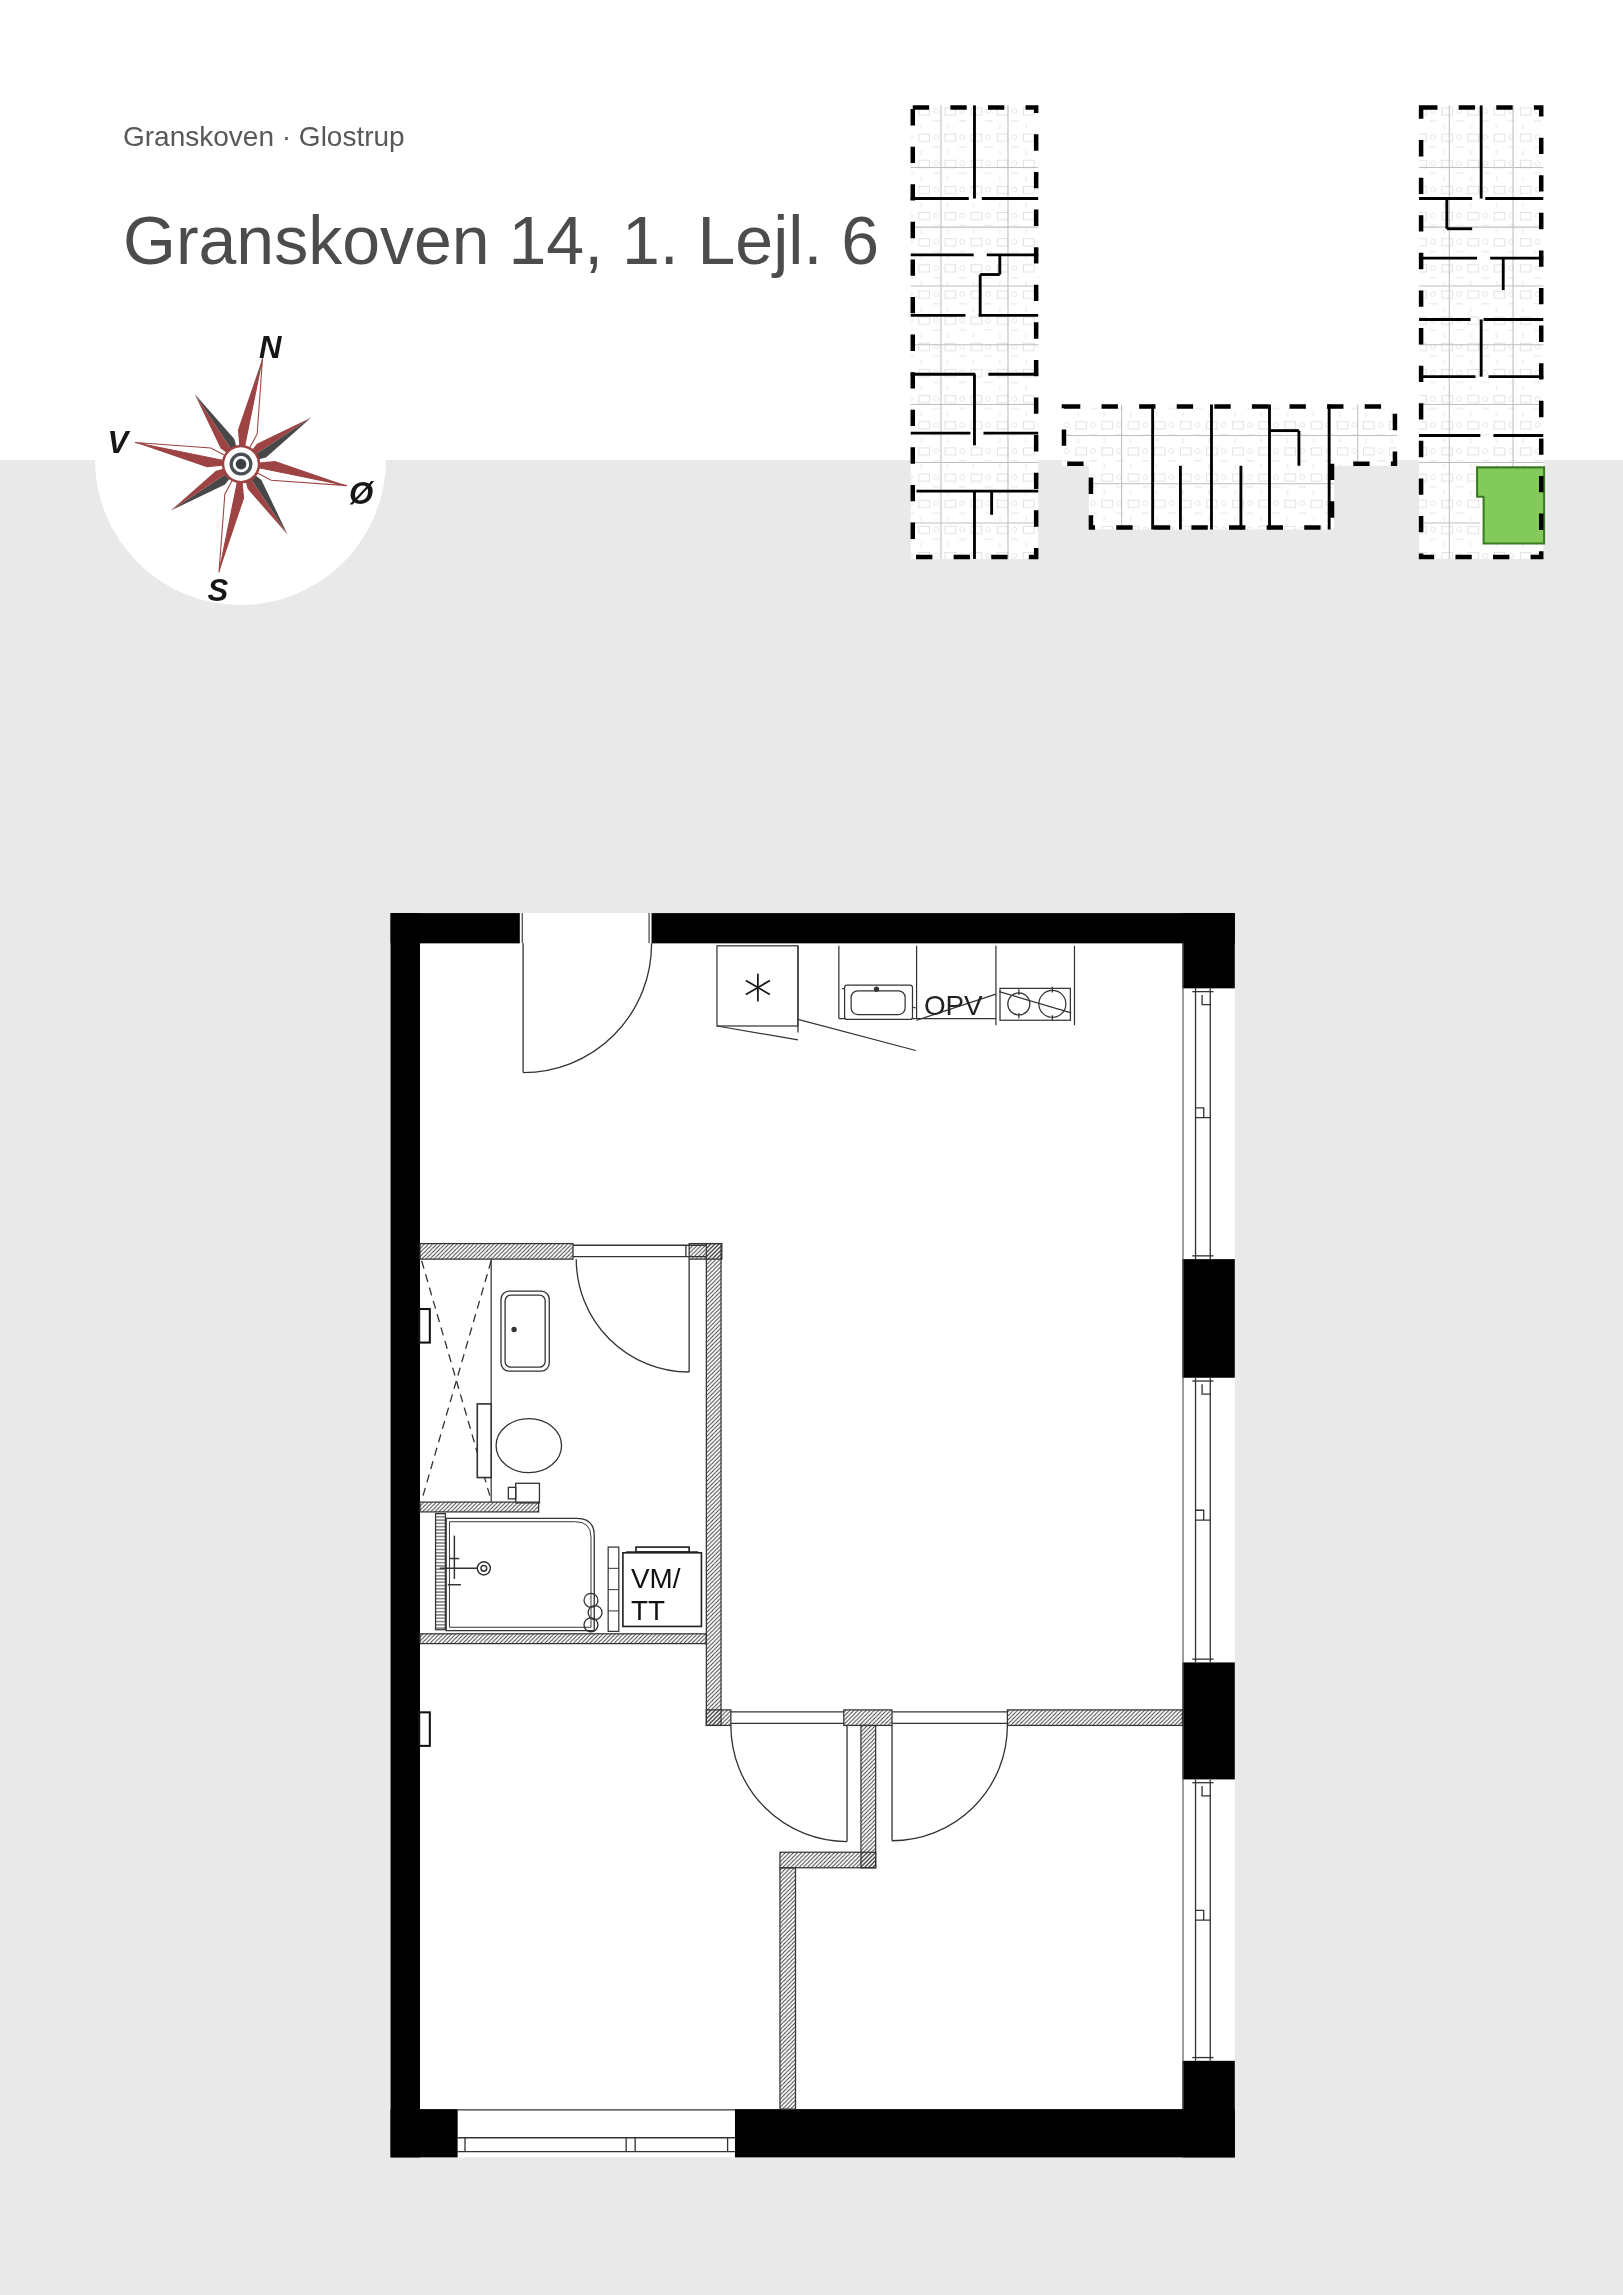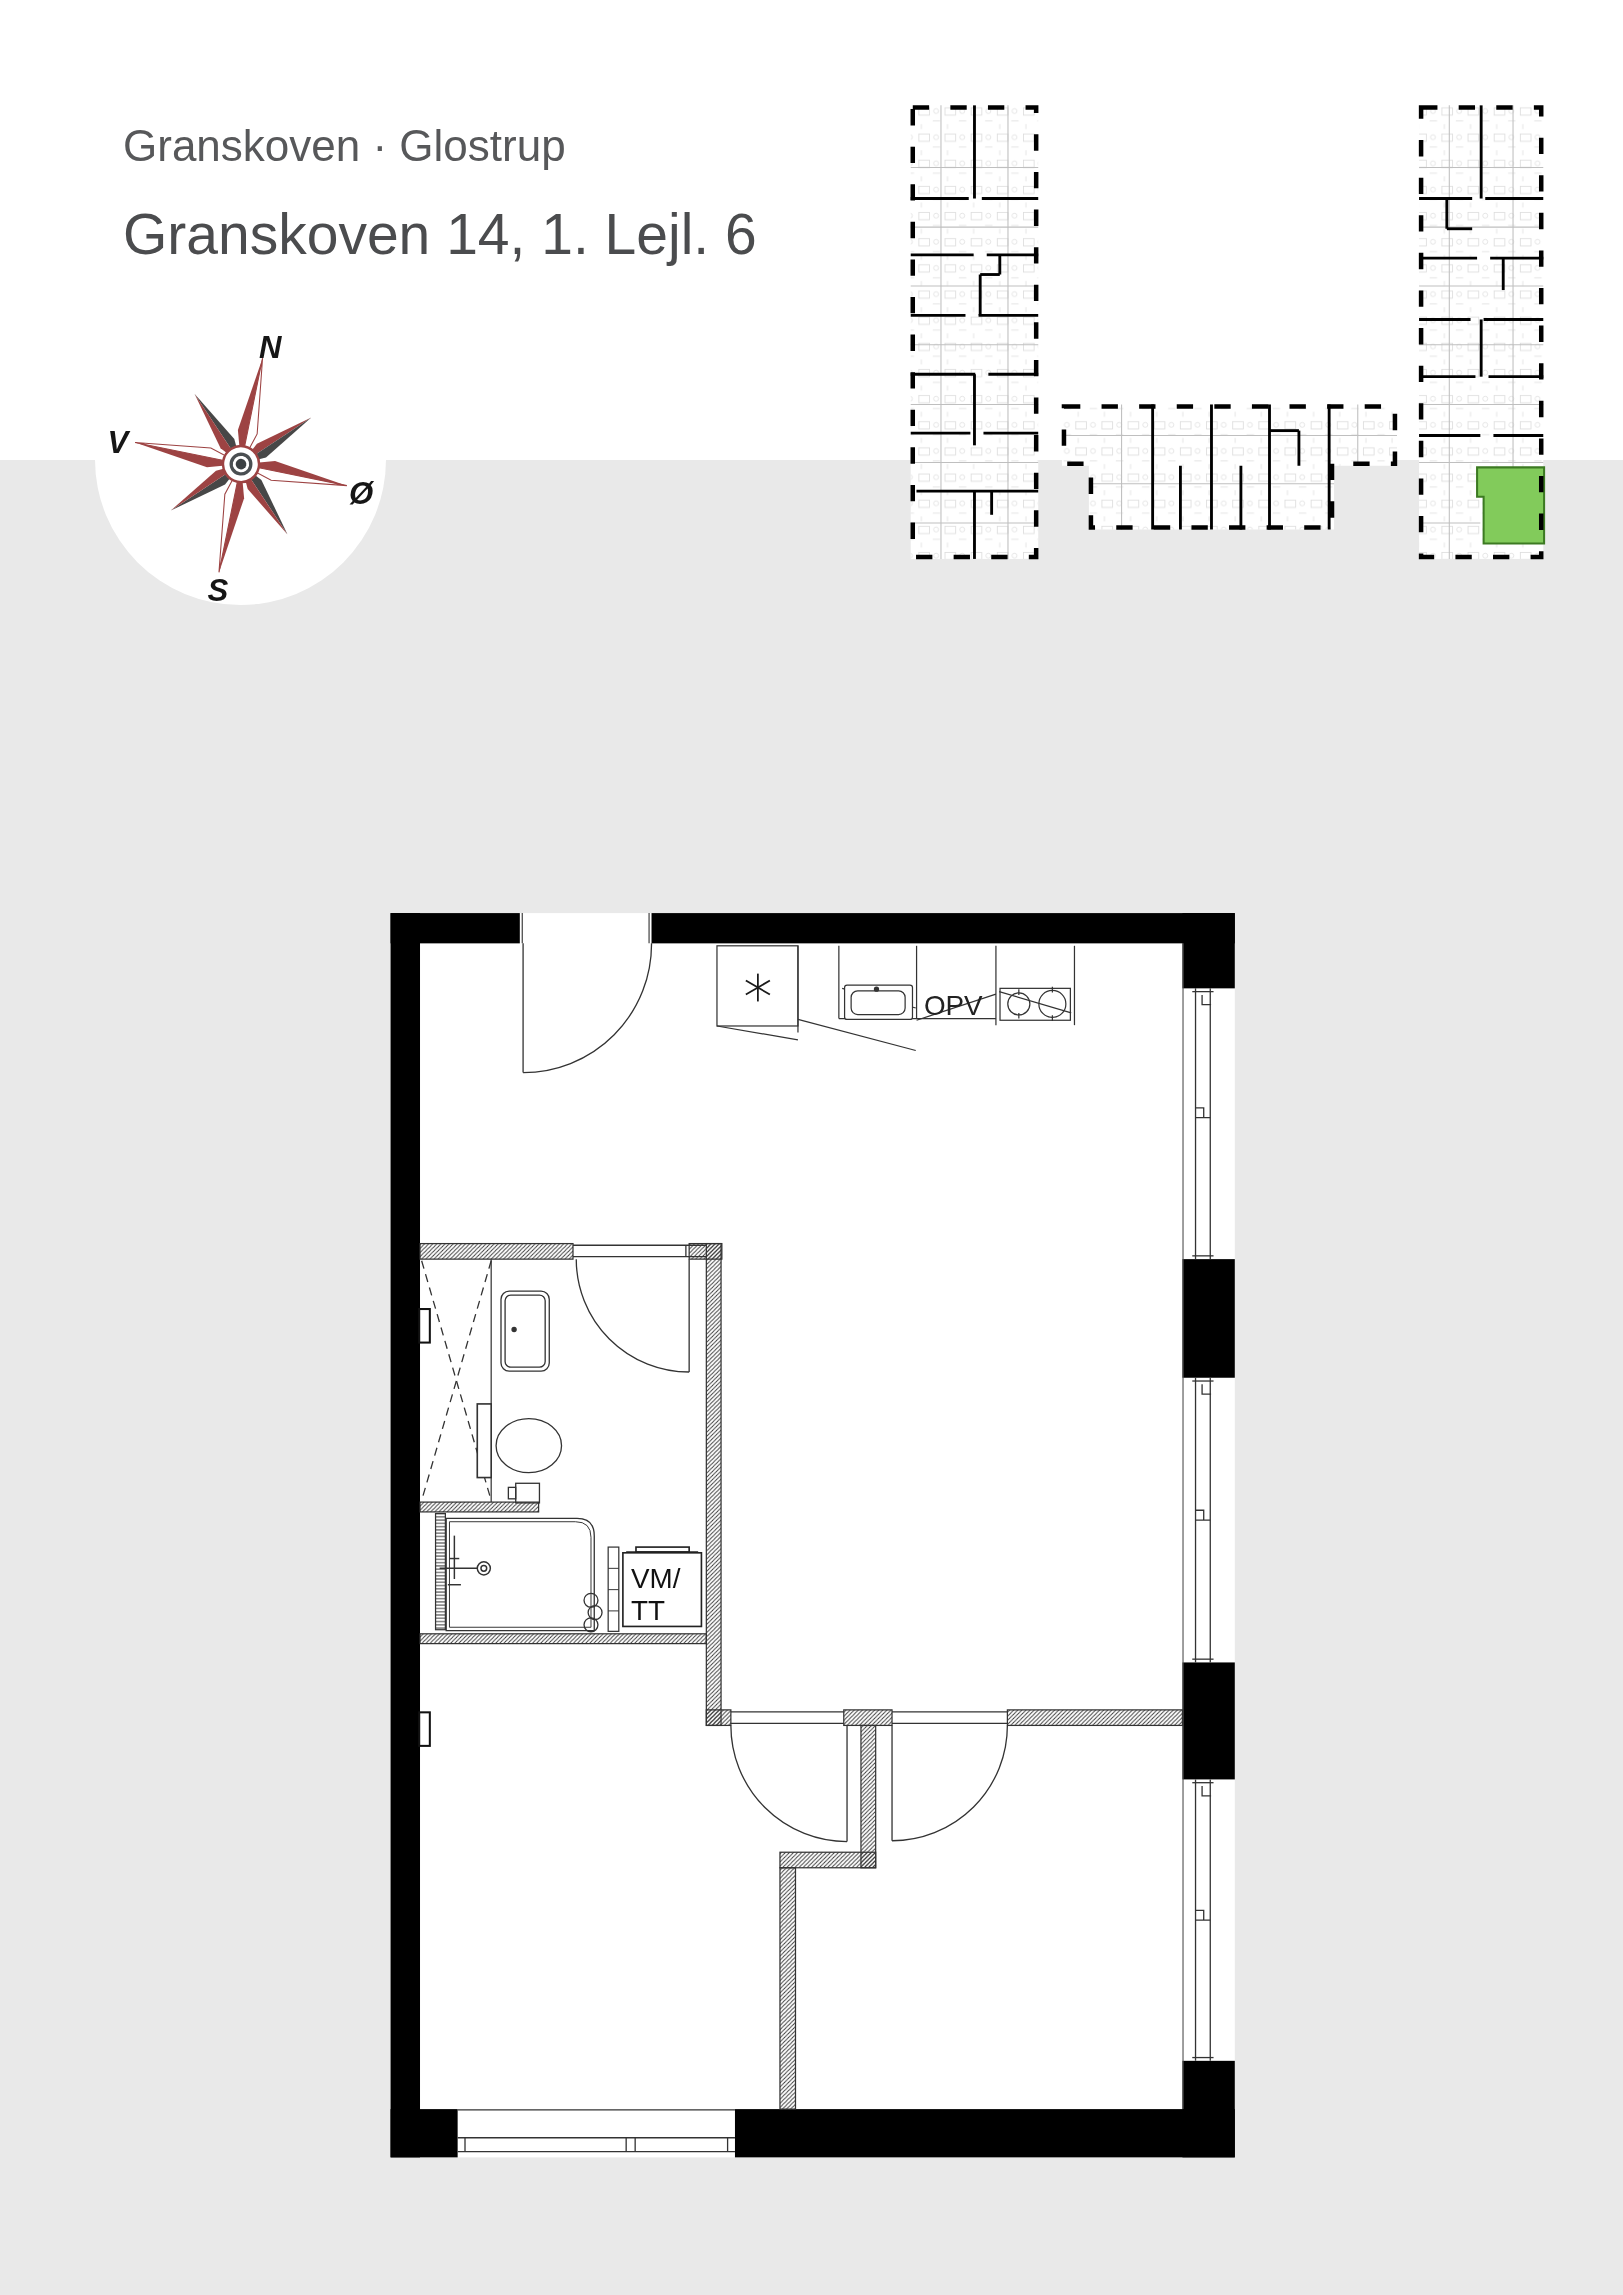--- a/index.html
+++ b/index.html
@@ -5,23 +5,23 @@
   html,body{margin:0;padding:0;}
   body{width:1623px;height:2295px;background:#ffffff;position:relative;
        font-family:"Liberation Sans", sans-serif;overflow:hidden;}
   .abs{position:absolute;}
 </style>
 </head>
 <body>
 
 <div class="abs" style="left:0;top:460px;width:1623px;height:1836px;background:#e9e9e9;"></div>
 
-<div class="abs" style="left:123px;top:121px;font-size:44px;color:#57585a;">Granskoven · Glostrup</div>
-
-<div class="abs" style="left:123px;top:201px;font-size:57px;color:#4b4c4e;">Granskoven 14, 1. Lejl. 6</div>
+<div class="abs" style="left:123px;top:121px;font-size:28px;color:#57585a;">Granskoven · Glostrup</div>
+
+<div class="abs" style="left:123px;top:201px;font-size:68px;color:#4b4c4e;">Granskoven 14, 1. Lejl. 6</div>
 
 <div class="abs" style="left:95px;top:314px;width:291px;height:291px;border-radius:50%;background:#ffffff;"></div>
 
 <svg class="abs" style="left:92px;top:311px;" width="298" height="298" viewBox="112 380 364 364">
   <g transform="rotate(11.5 294 567)" stroke-linejoin="miter">
 
     <g>
       <polygon points="366.8,494.2 308.1,538.7 294,567" fill="#9d4343"></polygon>
       <polygon points="366.8,494.2 322.3,552.9 294,567" fill="#474747"></polygon>
     </g>

